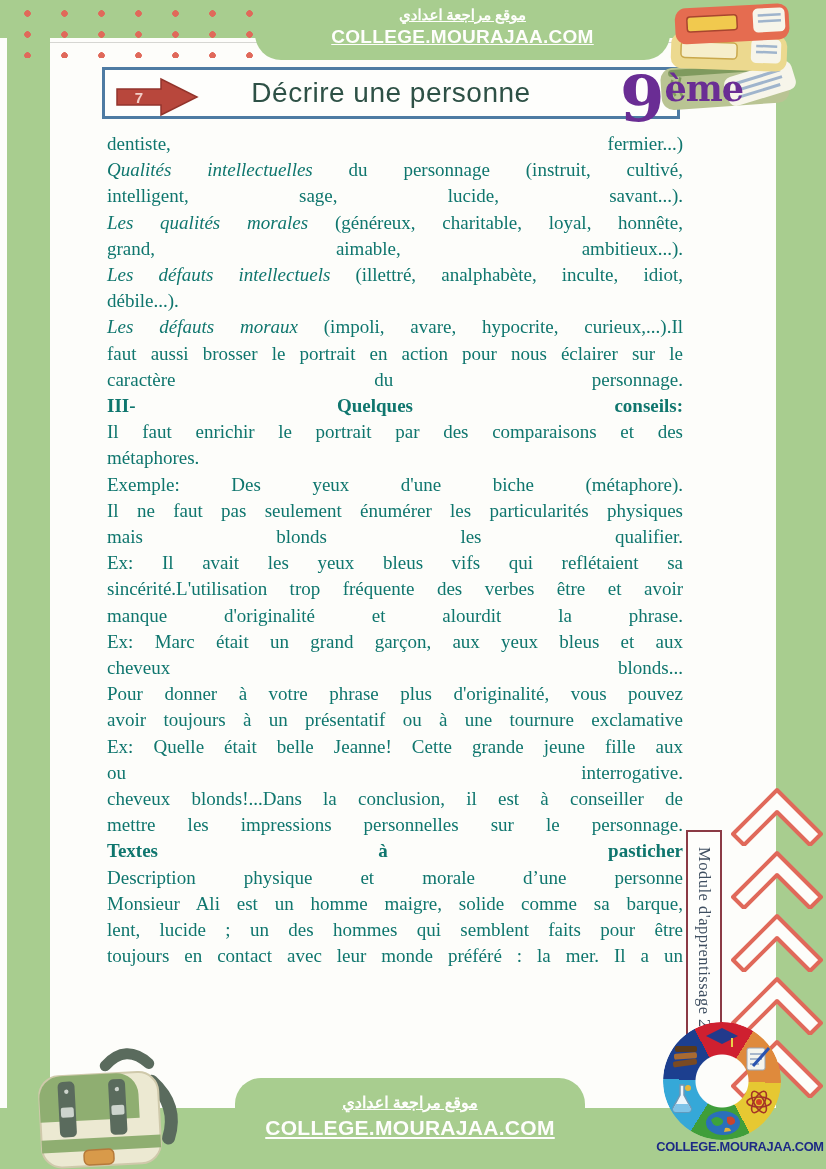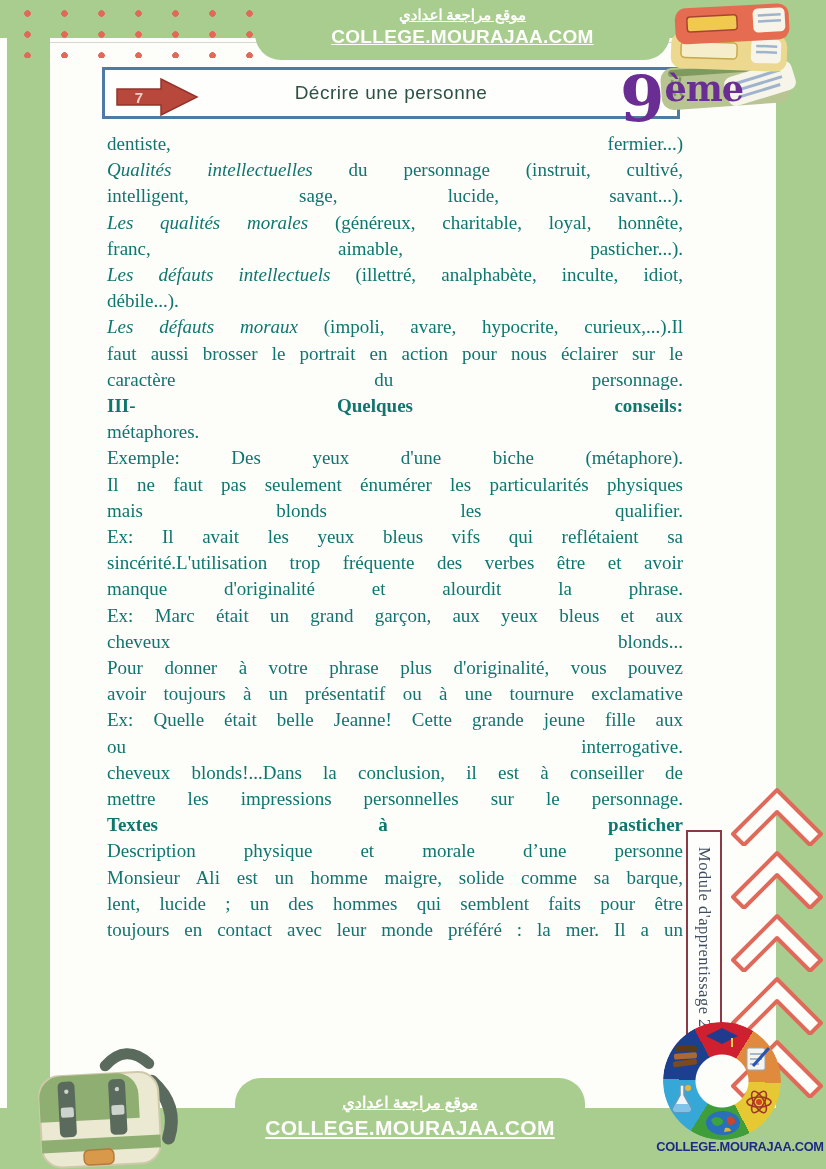--- a/index.html
+++ b/index.html
@@ -19,21 +19,21 @@
     border-radius:0 0 26px 26px;z-index:4;text-align:center;color:#fefefc;padding-top:5px;box-sizing:border-box;}
   .banner-ar{font-family:Liberation Serif, serif;font-weight:bold;font-size:15px;
     text-decoration:underline;line-height:20px;}
   .banner-url{font-family:"Liberation Sans",sans-serif;font-weight:bold;font-size:19px;
     text-decoration:underline;line-height:24px;letter-spacing:.3px;}
   
   .title-box{left:102px;top:67px;width:578px;height:52px;background:#fefefc;
     border:3px solid #4e7ba3;box-sizing:border-box;z-index:5;display:flex;align-items:center;}
   .title-arrow{position:absolute;left:10px;top:7px;width:84px;height:40px;}
   .title-text{width:100%;text-align:center;font-family:"Liberation Sans",sans-serif;
-    font-size:19px;color:#2e5146;letter-spacing:.5px;}
+    font-size:28px;color:#2e5146;letter-spacing:.5px;}
   .grade{left:620px;top:64px;z-index:6;color:#6a2d94;font-weight:bold;
     font-family:"DejaVu Serif",serif;white-space:nowrap;}
   .grade .g9{font-size:64px;line-height:70px;}
   .grade .gsuf{font-size:35px;position:relative;top:-20px;letter-spacing:-1px;}
   
   .body-text{left:107px;top:131px;width:576px;z-index:4;font-size:19px;color:#0f766e;}
   .tline{line-height:26.2px;text-align:justify;text-align-last:left;white-space:normal;}
   .tline.stretch{text-align-last:justify;}
   .tline .bold{font-weight:bold;}
   .tline .italic{font-style:italic;}
@@ -113,27 +113,28 @@
 
 <div class="abs grade">
   <span class="g9">9</span><span class="gsuf">ème</span>
 </div>
 
 <div class="abs body-text" id="body-lines">
     <div class="tline stretch"><span class="normal">dentiste, fermier...)</span></div>
     <div class="tline stretch"><span class="italic">Qualités intellectuelles </span><span class="normal">du personnage (instruit, cultivé,</span></div>
     <div class="tline stretch"><span class="normal">intelligent, sage, lucide, savant...).</span></div>
     <div class="tline stretch"><span class="italic">Les qualités morales </span><span class="normal">(généreux, charitable, loyal, honnête,</span></div>
-    <div class="tline stretch"><span class="normal">franc, aimable, pasticher...).</span></div>
+    <div class="tline stretch"><span class="normal">grand, aimable, ambitieux...).</span></div>
     <div class="tline stretch"><span class="italic">Les défauts intellectuels </span><span class="normal">(illettré, analphabète, inculte, idiot,</span></div>
     <div class="tline"><span class="normal">débile...).</span></div>
     <div class="tline stretch"><span class="italic">Les défauts moraux </span><span class="normal">(impoli, avare, hypocrite, curieux,...).Il</span></div>
     <div class="tline stretch"><span class="normal">faut aussi brosser le portrait en action pour nous éclairer sur le</span></div>
     <div class="tline stretch"><span class="normal">caractère du personnage.</span></div>
     <div class="tline stretch"><span class="bold">III- Quelques conseils:</span></div>
+    <div class="tline stretch"><span class="normal">Il faut enrichir le portrait par des comparaisons et des</span></div>
     <div class="tline"><span class="normal">métaphores.</span></div>
     <div class="tline stretch"><span class="normal">Exemple: Des yeux d'une biche (métaphore).</span></div>
     <div class="tline stretch"><span class="normal">Il ne faut pas seulement énumérer les particularités physiques</span></div>
     <div class="tline stretch"><span class="normal">mais blonds les qualifier.</span></div>
     <div class="tline stretch"><span class="normal">Ex: Il avait les yeux bleus vifs qui reflétaient sa</span></div>
     <div class="tline stretch"><span class="normal">sincérité.L'utilisation trop fréquente des verbes être et avoir</span></div>
     <div class="tline stretch"><span class="normal">manque d'originalité et alourdit la phrase.</span></div>
     <div class="tline stretch"><span class="normal">Ex: Marc était un grand garçon, aux yeux bleus et aux</span></div>
     <div class="tline stretch"><span class="normal">cheveux blonds...</span></div>
     <div class="tline stretch"><span class="normal">Pour donner à votre phrase plus d'originalité, vous pouvez</span></div>

